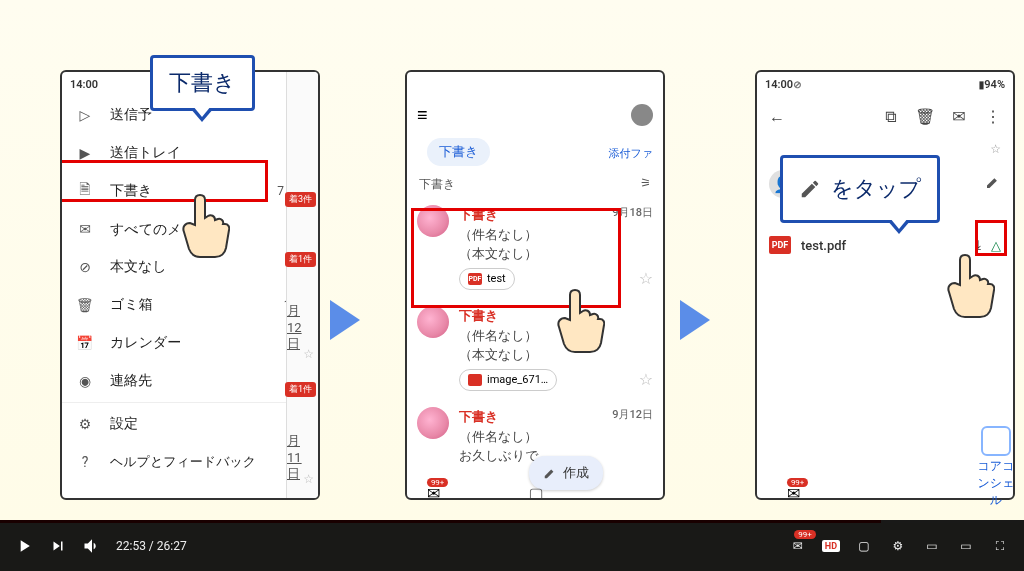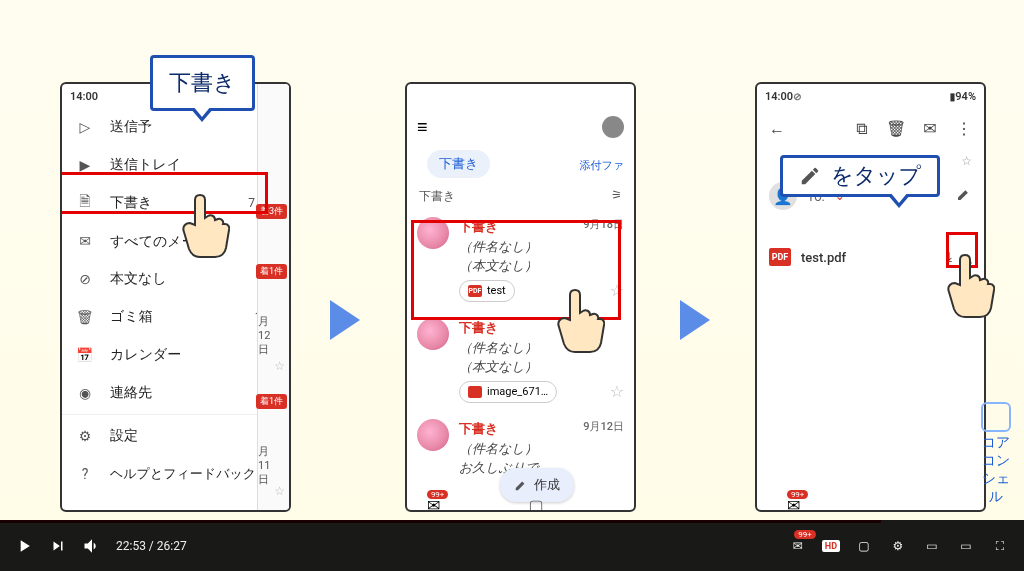--- a/index.html
+++ b/index.html
@@ -1,21 +1,21 @@
 <!DOCTYPE html>
 <html><head>
 <meta charset="utf-8">
 <style>
   * { box-sizing: border-box; margin: 0; padding: 0; }
   body { font-family: -apple-system, "Segoe UI", Roboto, sans-serif; background:#fffce8; width:1024px; height:571px; position:relative; overflow:hidden; }
   
   .stage { position:absolute; left:0; top:0; width:1024px; height:520px; background:linear-gradient(#fffdf0,#fffce8); }
   
   
-  .phone { position:absolute; width:231px; height:430px; background:#fff; border:2px solid #333; border-radius:6px; overflow:hidden;margin-top:12px; }
+  .phone { position:absolute; width:260px; height:430px; background:#fff; border:2px solid #333; border-radius:6px; overflow:hidden; }
   .phone1 { left:60px; top:70px; }
   .phone2 { left:405px; top:70px; }
   .phone3 { left:755px; top:70px; }
   
   .statusbar { height:24px; display:flex; align-items:center; justify-content:space-between; padding:0 8px; font-size:11px; font-weight:600; color:#333; }
   .batt { font-size:10px; }
   
   .nav-row { height:38px; display:flex; align-items:center; padding:0 10px; gap:12px; font-size:14px; }
   .row { display:flex; align-items:center; gap:16px; padding:10px 14px; font-size:14px; color:#222; position:relative; }
   .row .icon { width:18px; height:18px; display:flex; align-items:center; justify-content:center; color:#555; }
@@ -27,41 +27,41 @@
   .arrow { position:absolute; width:0; height:0; border-top:20px solid transparent; border-bottom:20px solid transparent; border-left:30px solid #5b8de8; }
   .arrow1 { left:330px; top:300px; }
   .arrow2 { left:680px; top:300px; }
   
   
   .callout { position:absolute; background:#fff; border:3px solid #1f4fb0; border-radius:4px; padding:10px 16px; font-size:22px; font-weight:500; color:#0b2a6b; text-align:center; z-index:5; }
   .callout::after { content:""; position:absolute; left:50%; transform:translateX(-50%); bottom:-14px; width:0; height:0; border-left:12px solid transparent; border-right:12px solid transparent; border-top:14px solid #1f4fb0; }
   .callout::before { content:""; position:absolute; left:50%; transform:translateX(-50%); bottom:-9px; width:0; height:0; border-left:9px solid transparent; border-right:9px solid transparent; border-top:11px solid #fff; z-index:1; }
   .callout1 { left:150px; top:55px; }
   .callout2 { left:430px; top:55px; width:225px; }
-  .callout3 { left:780px; top:155px; display:flex; align-items:center; gap:10px; padding:3px 16px; }
+  .callout3 { left:780px; top:155px; display:flex; align-items:center; gap:10px; padding:16px 16px; }
   .callout3::after, .callout3::before { left:75%; }
   
   
   .hand { position:absolute; width:50px; height:70px; }
   .hand svg { width:100%; height:100%; }
   
   
   .peek { position:absolute; right:0; top:0; width:32px; height:100%; background:#fafafa; border-left:1px solid #ddd; }
   .peek .badge { position:absolute; right:2px; background:#d93025; color:#fff; font-size:9px; border-radius:3px; padding:1px 4px; white-space:nowrap; }
-  .peek .date { position:absolute; right:10px; font-size:11px; color:#555; }
+  .peek .date { position:absolute; right:10px; font-size:13px; color:#555;text-decoration:underline; }
   .peek .star { position:absolute; right:4px; color:#bbb; font-size:12px; }
   
   
   .chip { display:inline-block; background:#eaf1fb; color:#1a5cd6; border-radius:14px; padding:5px 12px; font-size:13px; margin:4px 0 6px 10px; font-weight:500; }
   .list-header { display:flex; justify-content:space-between; padding:4px 12px; font-size:12px; color:#555; }
   .mail-item { display:flex; gap:10px; padding:8px 10px; position:relative; }
   .avatar { width:32px; height:32px; border-radius:50%; background:radial-gradient(circle at 40% 40%, #ffb3d1, #e888a8 60%, #d15a82); flex-shrink:0; }
   .mail-item .body { flex:1; font-size:13px; line-height:1.5; }
   .mail-item .title { color:#d93025; font-weight:600; }
-  .mail-item .sub { color:#444;font-style:italic; }
+  .mail-item .sub { color:#444; }
   .mail-item .date { position:absolute; right:10px; top:8px; font-size:11px; color:#666; font-weight:500; }
   .mail-item .star2 { position:absolute; right:10px; bottom:10px; color:#bbb; }
   .att-chip { display:inline-flex; align-items:center; gap:5px; border:1px solid #ccc; border-radius:12px; padding:2px 8px; font-size:11px; margin-top:4px; }
   .pdf-box { width:14px; height:12px; background:#d93025; color:#fff; font-size:7px; font-weight:700; display:flex; align-items:center; justify-content:center; border-radius:2px; }
   .img-box { width:14px; height:12px; background:#d93025; border-radius:2px; }
   
   .compose { position:absolute; bottom:8px; right:60px; background:#e8eefb; border-radius:16px; padding:8px 14px; font-size:13px; display:flex; align-items:center; gap:6px; box-shadow:0 1px 3px rgba(0,0,0,.2); color:#333; }
   
   
   .p3-top { height:40px; display:flex; align-items:center; gap:14px; padding:0 10px; }
@@ -80,21 +80,21 @@
   
   .controls { position:absolute; left:0; bottom:0; width:1024px; height:51px; background:rgba(0,0,0,.9); display:flex; align-items:center; padding:0 14px; gap:14px; color:#eee; font-size:12px; }
   .progress { position:absolute; left:0; bottom:48px; width:1024px; height:3px; background:rgba(255,255,255,.25); }
   .progress .fill { height:100%; width:86%; background:#ff0000; }
   .controls .ico { width:20px; height:20px; display:flex; align-items:center; justify-content:center; cursor:pointer; }
   .controls .sp { flex:1; }
   .env-badge { position:relative; }
   .env-badge .n { position:absolute; top:-6px; right:-8px; background:#d93025; color:#fff; font-size:8px; border-radius:8px; padding:0 4px; }
   .hd { font-size:9px; font-weight:700; color:#d93025; background:#fff; padding:1px 3px; border-radius:2px; }
   
-  .logo { position:absolute; right:8px; bottom:78px; width:40px; height:40px; font-size:14px; color:#1a5cd6; text-align:center; }
+  .logo { position:absolute; right:8px; bottom:54px; width:40px; height:40px; font-size:12px; color:#1a5cd6; text-align:center; }
   .logo::before { content:""; display:block; width:26px; height:26px; margin:0 auto 2px; border:2px solid #87b5ff; border-radius:6px; }
   
   .sep { height:1px; background:#eee; margin:2px 0; }
   
   .pencil-ico { display:inline-block; width:22px; height:22px; }
   .pencil-ico svg { width:100%; height:100%; }
   
   .hidden-bottom { position:absolute; left:-18px; bottom:-5px; display:flex; gap:8px; align-items:center; }
   .hidden-bottom .env { position:relative; }
   .hidden-bottom .cam { color:#666; }

